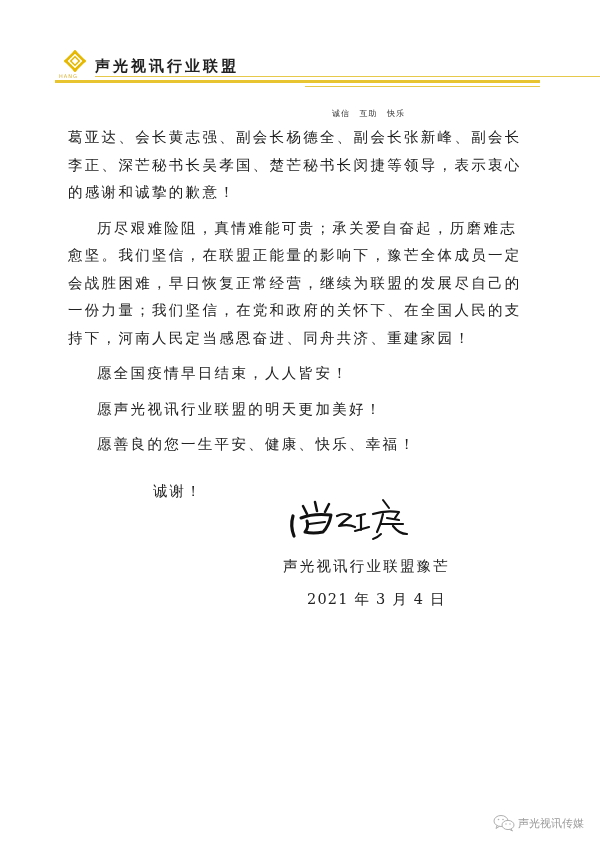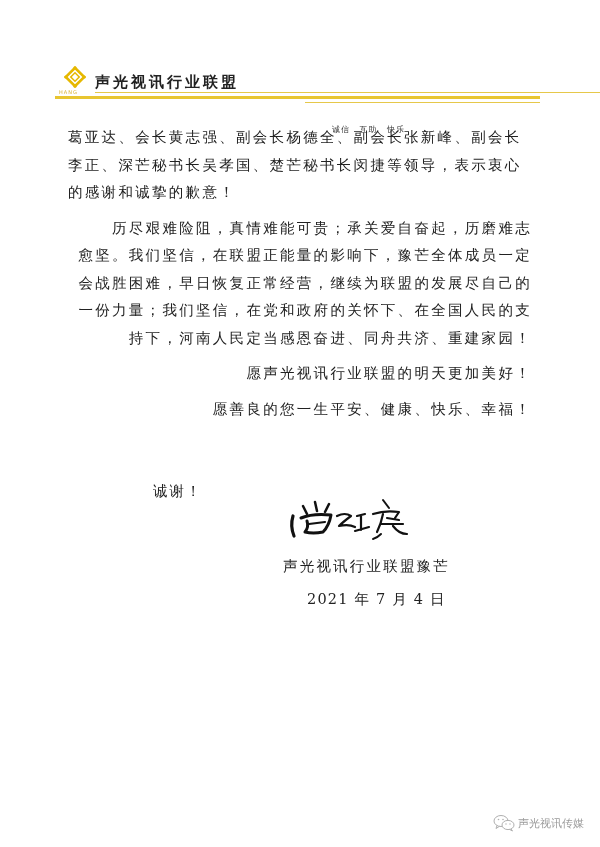--- a/index.html
+++ b/index.html
@@ -11,21 +11,21 @@
       width: 600px;
       height: 847px;
       position: relative;
       overflow: hidden;
       font-family: "DejaVu Serif", "Liberation Serif", serif;
       color: #222222;
     }
     .header {
       position: absolute;
       left: 0;
-      top: 16px;
+      top: 0;
       width: 475px;
       height: 110px;
     }
     .logo {
       position: absolute;
       left: 60px;
       top: 50px;
       width: 30px;
       height: 30px;
     }
@@ -90,21 +90,20 @@
       width: 480px;
       font-size: 14.5px;
       line-height: 27.5px;
       letter-spacing: 2.3px;
     }
     .content p {
       margin: 8px;
     }
     .indent {
       text-indent: 29px;
-      text-align: right;
     }
     .closing {
       position: absolute;
       left: 153px;
       top: 482px;
       font-size: 14.5px;
       letter-spacing: 2px;
     }
     .signature {
       position: absolute;
@@ -161,20 +160,21 @@
   <div class="org-name">声光视讯行业联盟</div>
   <div class="line-thin-top"></div>
   <div class="line-thick"></div>
   <div class="line-thin-bottom"></div>
   <div class="motto">诚信 互助 快乐</div>
 </div>
 
 <div class="content">
   <p>葛亚达、会长黄志强、副会长杨德全、副会长张新峰、副会长李正、深芒秘书长吴孝国、楚芒秘书长闵捷等领导，表示衷心的感谢和诚挚的歉意！</p>
   <p class="indent">历尽艰难险阻，真情难能可贵；承关爱自奋起，历磨难志愈坚。我们坚信，在联盟正能量的影响下，豫芒全体成员一定会战胜困难，早日恢复正常经营，继续为联盟的发展尽自己的一份力量；我们坚信，在党和政府的关怀下、在全国人民的支持下，河南人民定当感恩奋进、同舟共济、重建家园！</p>
+  <p class="indent">愿全国疫情早日结束，人人皆安！</p>
   <p class="indent">愿声光视讯行业联盟的明天更加美好！</p>
   <p class="indent">愿善良的您一生平安、健康、快乐、幸福！</p>
 </div>
 
 <div class="closing">诚谢！</div>
 
 <svg class="signature" viewBox="0 0 150 50">
   <g fill="none" stroke="#111" stroke-linecap="round" stroke-linejoin="round">
     <path d="M8 22 Q5 32 9 42" stroke-width="3.2"></path>
     <path d="M18 12 L22 20" stroke-width="2.5"></path>
@@ -185,21 +185,21 @@
     <path d="M52 22 Q60 18 66 22 Q58 28 54 32 Q64 30 70 33" stroke-width="2.2"></path>
     <path d="M72 22 L80 20 M76 21 L76 36 M70 37 L84 33" stroke-width="2.2"></path>
     <path d="M98 6 L104 14" stroke-width="2"></path>
     <path d="M88 20 Q100 16 114 18 L110 24" stroke-width="2.2"></path>
     <path d="M98 20 Q96 30 92 38 M102 24 L114 26 M96 30 L118 30 M108 32 Q114 40 122 40" stroke-width="2.2"></path>
     <path d="M96 40 Q92 44 88 45" stroke-width="2"></path>
   </g>
 </svg>
 
 <div class="signer-org">声光视讯行业联盟豫芒</div>
-<div class="sign-date">2021 年 7 月 4 日</div>
+<div class="sign-date">2021 年 3 月 4 日</div>
 
 <div class="watermark">
   <svg class="wechat-icon" viewBox="0 0 22 18">
     <g fill="none" stroke="#b0b0b0" stroke-width="1">
       <ellipse cx="8" cy="7" rx="7" ry="5.5"></ellipse>
       <path d="M4 11.5 L3 14.5 L6.5 12.3"></path>
       <ellipse cx="15" cy="11" rx="6" ry="4.6" fill="#ffffff"></ellipse>
       <path d="M18 15 L19.5 17 L16.5 15.4"></path>
     </g>
     <circle cx="5.5" cy="5.5" r="0.8" fill="#b0b0b0"></circle>

